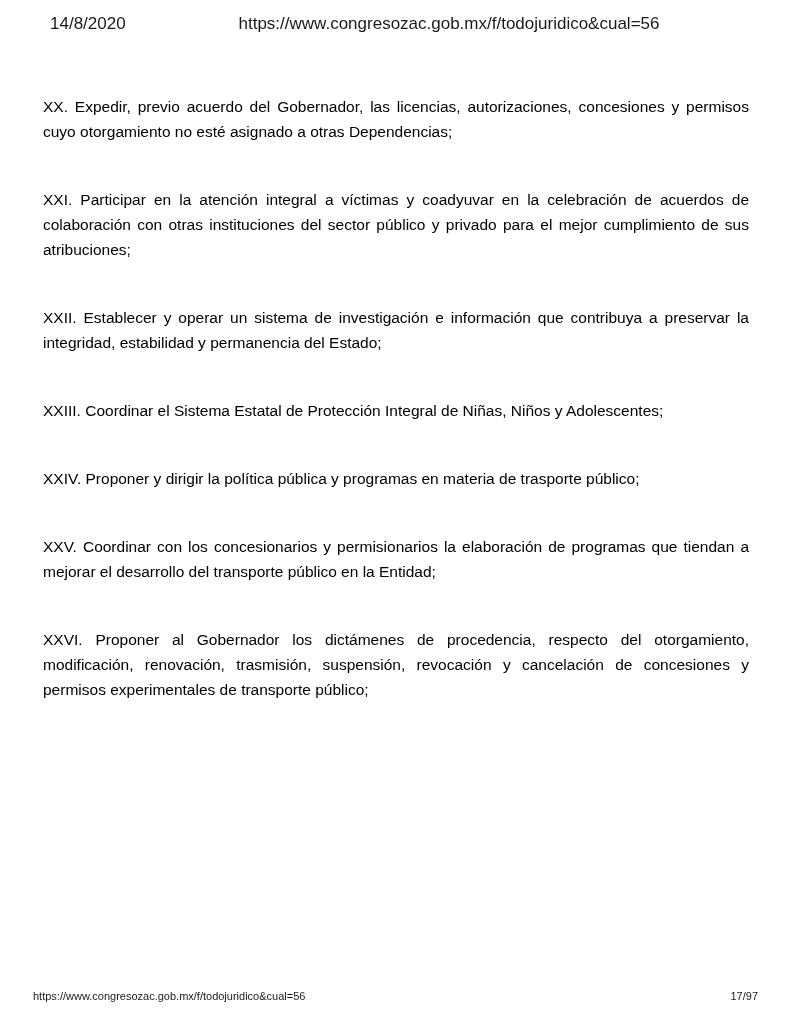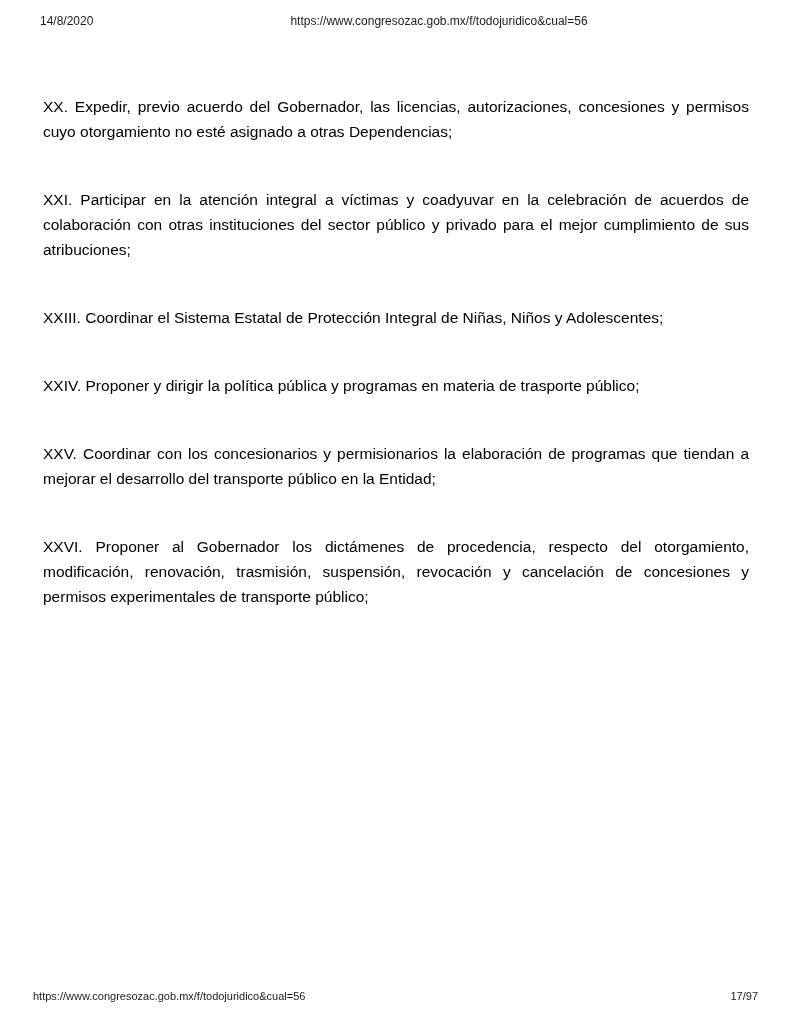--- a/index.html
+++ b/index.html
@@ -11,24 +11,24 @@
     position: relative;
     width: 791px;
     height: 1024px;
     background: #ffffff;
     overflow: hidden;
     color: #000000;
   }
   .page-header {
     position: absolute;
     top: 14px;
-    left: 4px;
+    left: 14px;
     right: 0;
     height: 16px;
-    font-size: 12px;
+    font-size: 17px;
     color: #1a1a1a;
   }
   .header-date {
     position: absolute;
     left: 36px;
     top: 0;
     white-space: nowrap;
   }
   .header-url {
     position: absolute;
@@ -80,20 +80,21 @@
 <div class="page">
 
   <div class="page-header">
     <span class="header-date">14/8/2020</span>
     <span class="header-url">https://www.congresozac.gob.mx/f/todojuridico&amp;cual=56</span>
   </div>
 
   <div class="doc-body">
     <p>XX. Expedir, previo acuerdo del Gobernador, las licencias, autorizaciones, concesiones y permisos cuyo otorgamiento no esté asignado a otras Dependencias;</p>
     <p>XXI. Participar en la atención integral a víctimas y coadyuvar en la celebración de acuerdos de colaboración con otras instituciones del sector público y privado para el mejor cumplimiento de sus atribuciones;</p>
+    <p>XXII. Establecer y operar un sistema de investigación e información que contribuya a preservar la integridad, estabilidad y permanencia del Estado;</p>
     <p>XXIII. Coordinar el Sistema Estatal de Protección Integral de Niñas, Niños y Adolescentes;</p>
     <p>XXIV. Proponer y dirigir la política pública y programas en materia de trasporte público;</p>
     <p>XXV. Coordinar con los concesionarios y permisionarios la elaboración de programas que tiendan a mejorar el desarrollo del transporte público en la Entidad;</p>
     <p>XXVI. Proponer al Gobernador los dictámenes de procedencia, respecto del otorgamiento, modificación, renovación, trasmisión, suspensión, revocación y cancelación de concesiones y permisos experimentales de transporte público;</p>
   </div>
 
   <div class="page-footer">
     <span class="footer-url">https://www.congresozac.gob.mx/f/todojuridico&amp;cual=56</span>
     <span class="footer-page-number">17/97</span>
   </div>

